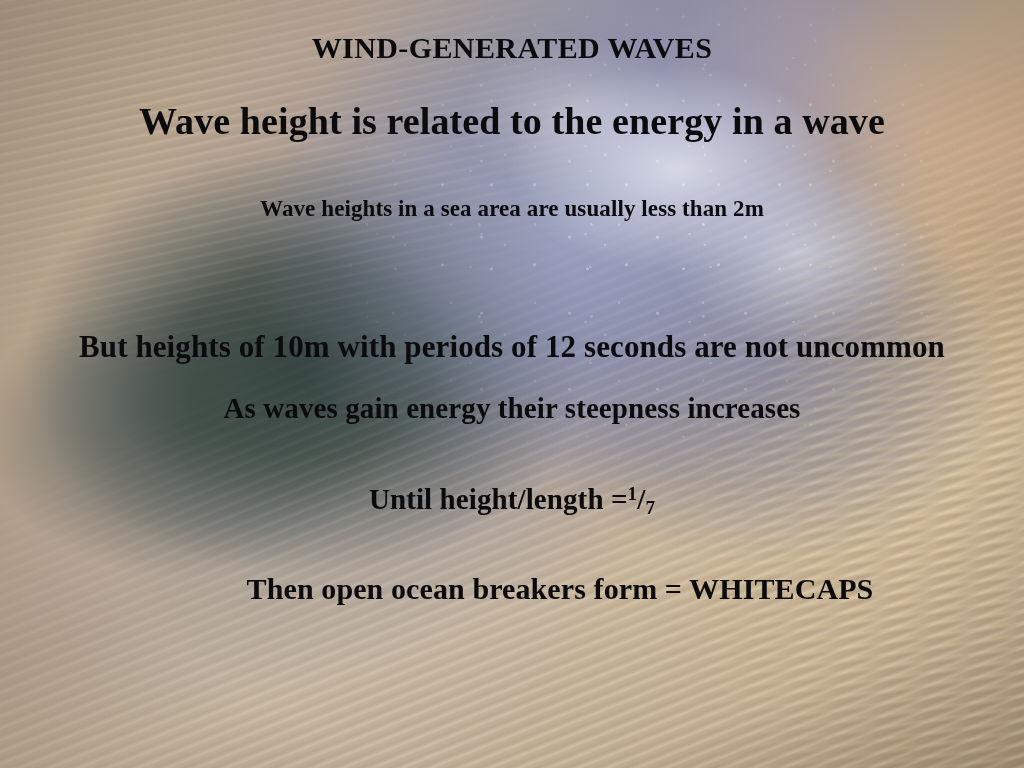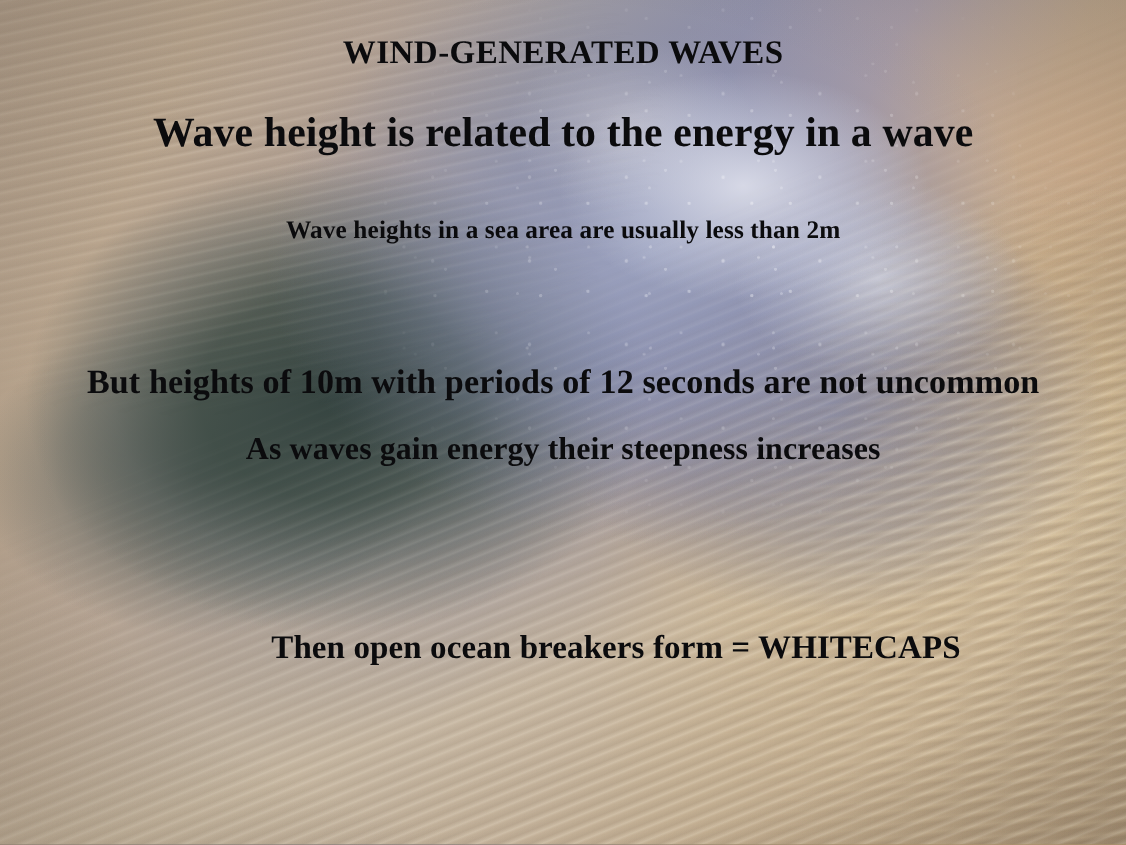--- a/index.html
+++ b/index.html
@@ -267,17 +267,18 @@
     <div class="line" id="line-title">WIND-GENERATED WAVES</div>
 
     <div class="line" id="line-1">Wave height is related to the energy in a wave</div>
 
     <div class="line" id="line-2">Wave heights in a sea area are usually less than 2m</div>
 
     <div class="line" id="line-3">But heights of 10m with periods of 12 seconds are not uncommon</div>
 
     <div class="line" id="line-4">As waves gain energy their steepness increases</div>
 
+    <div class="line" id="line-5"><span>Until height/length =</span><span class="frac"><span class="num">1</span><span class="sol">/</span><span class="den">7</span></span></div>
 
     <div class="line" id="line-6">Then open ocean breakers form = WHITECAPS</div>
 
   </div>
 </div>
 
 </body></html>

